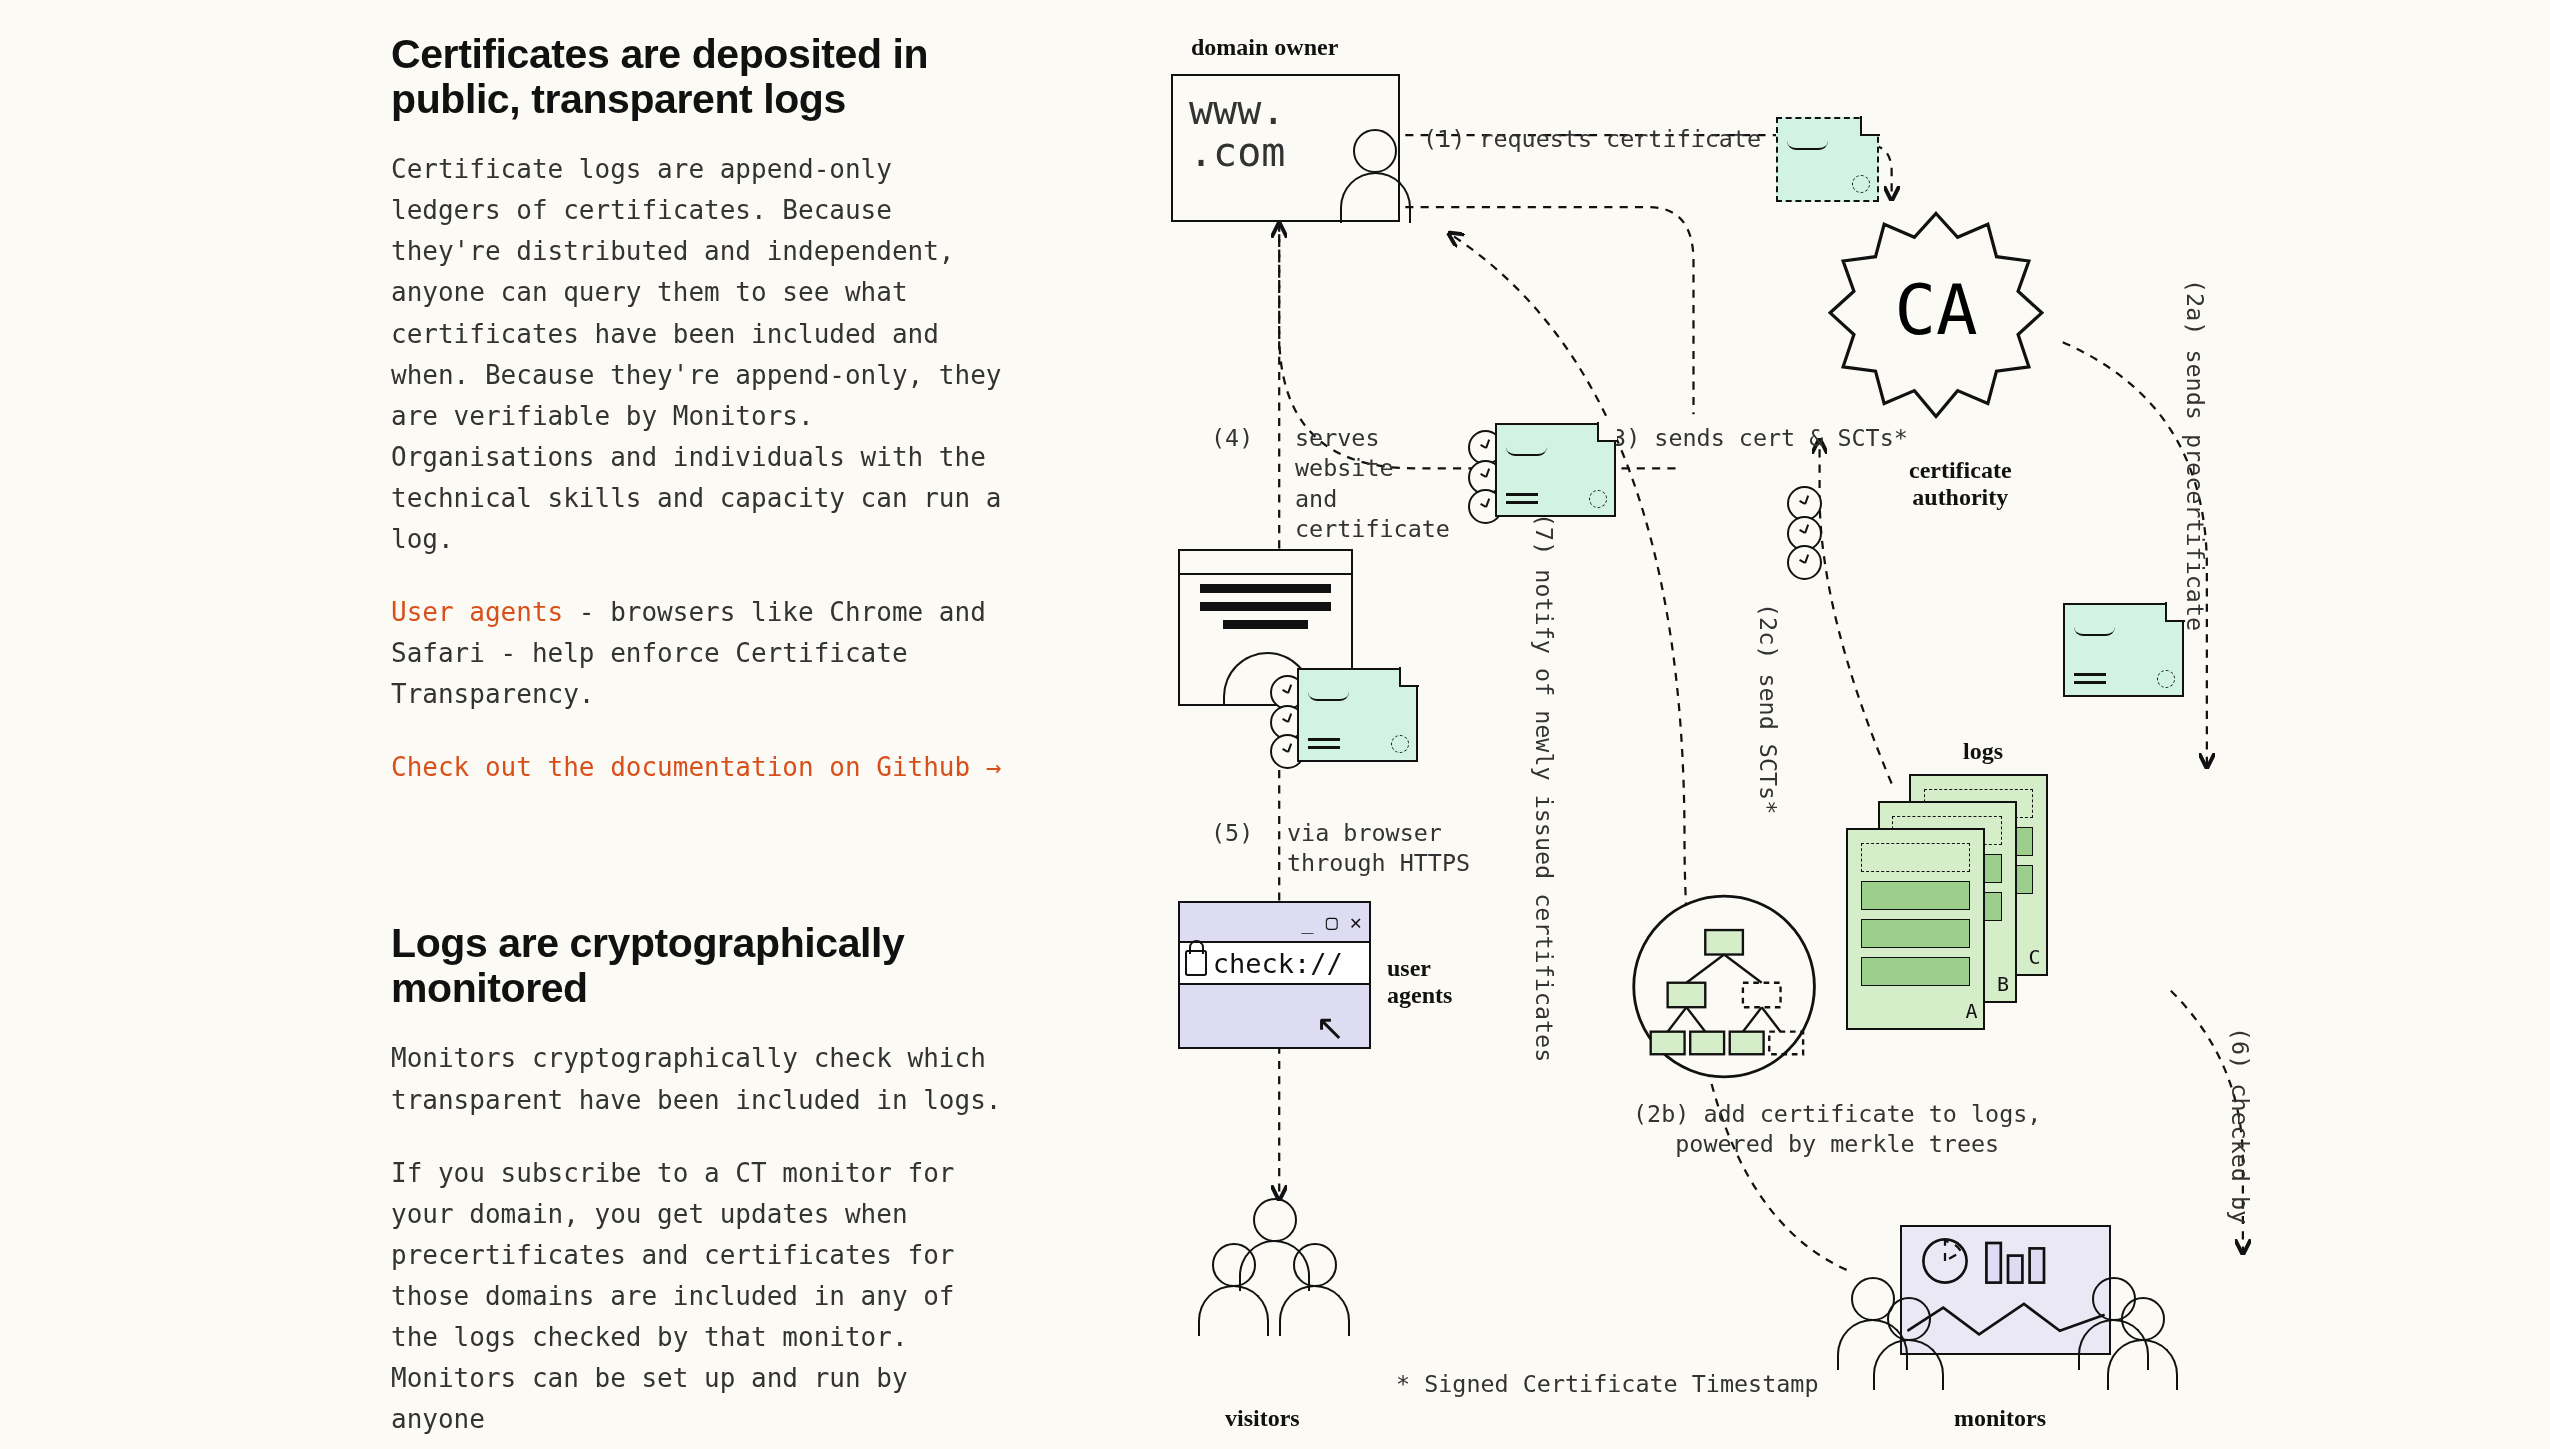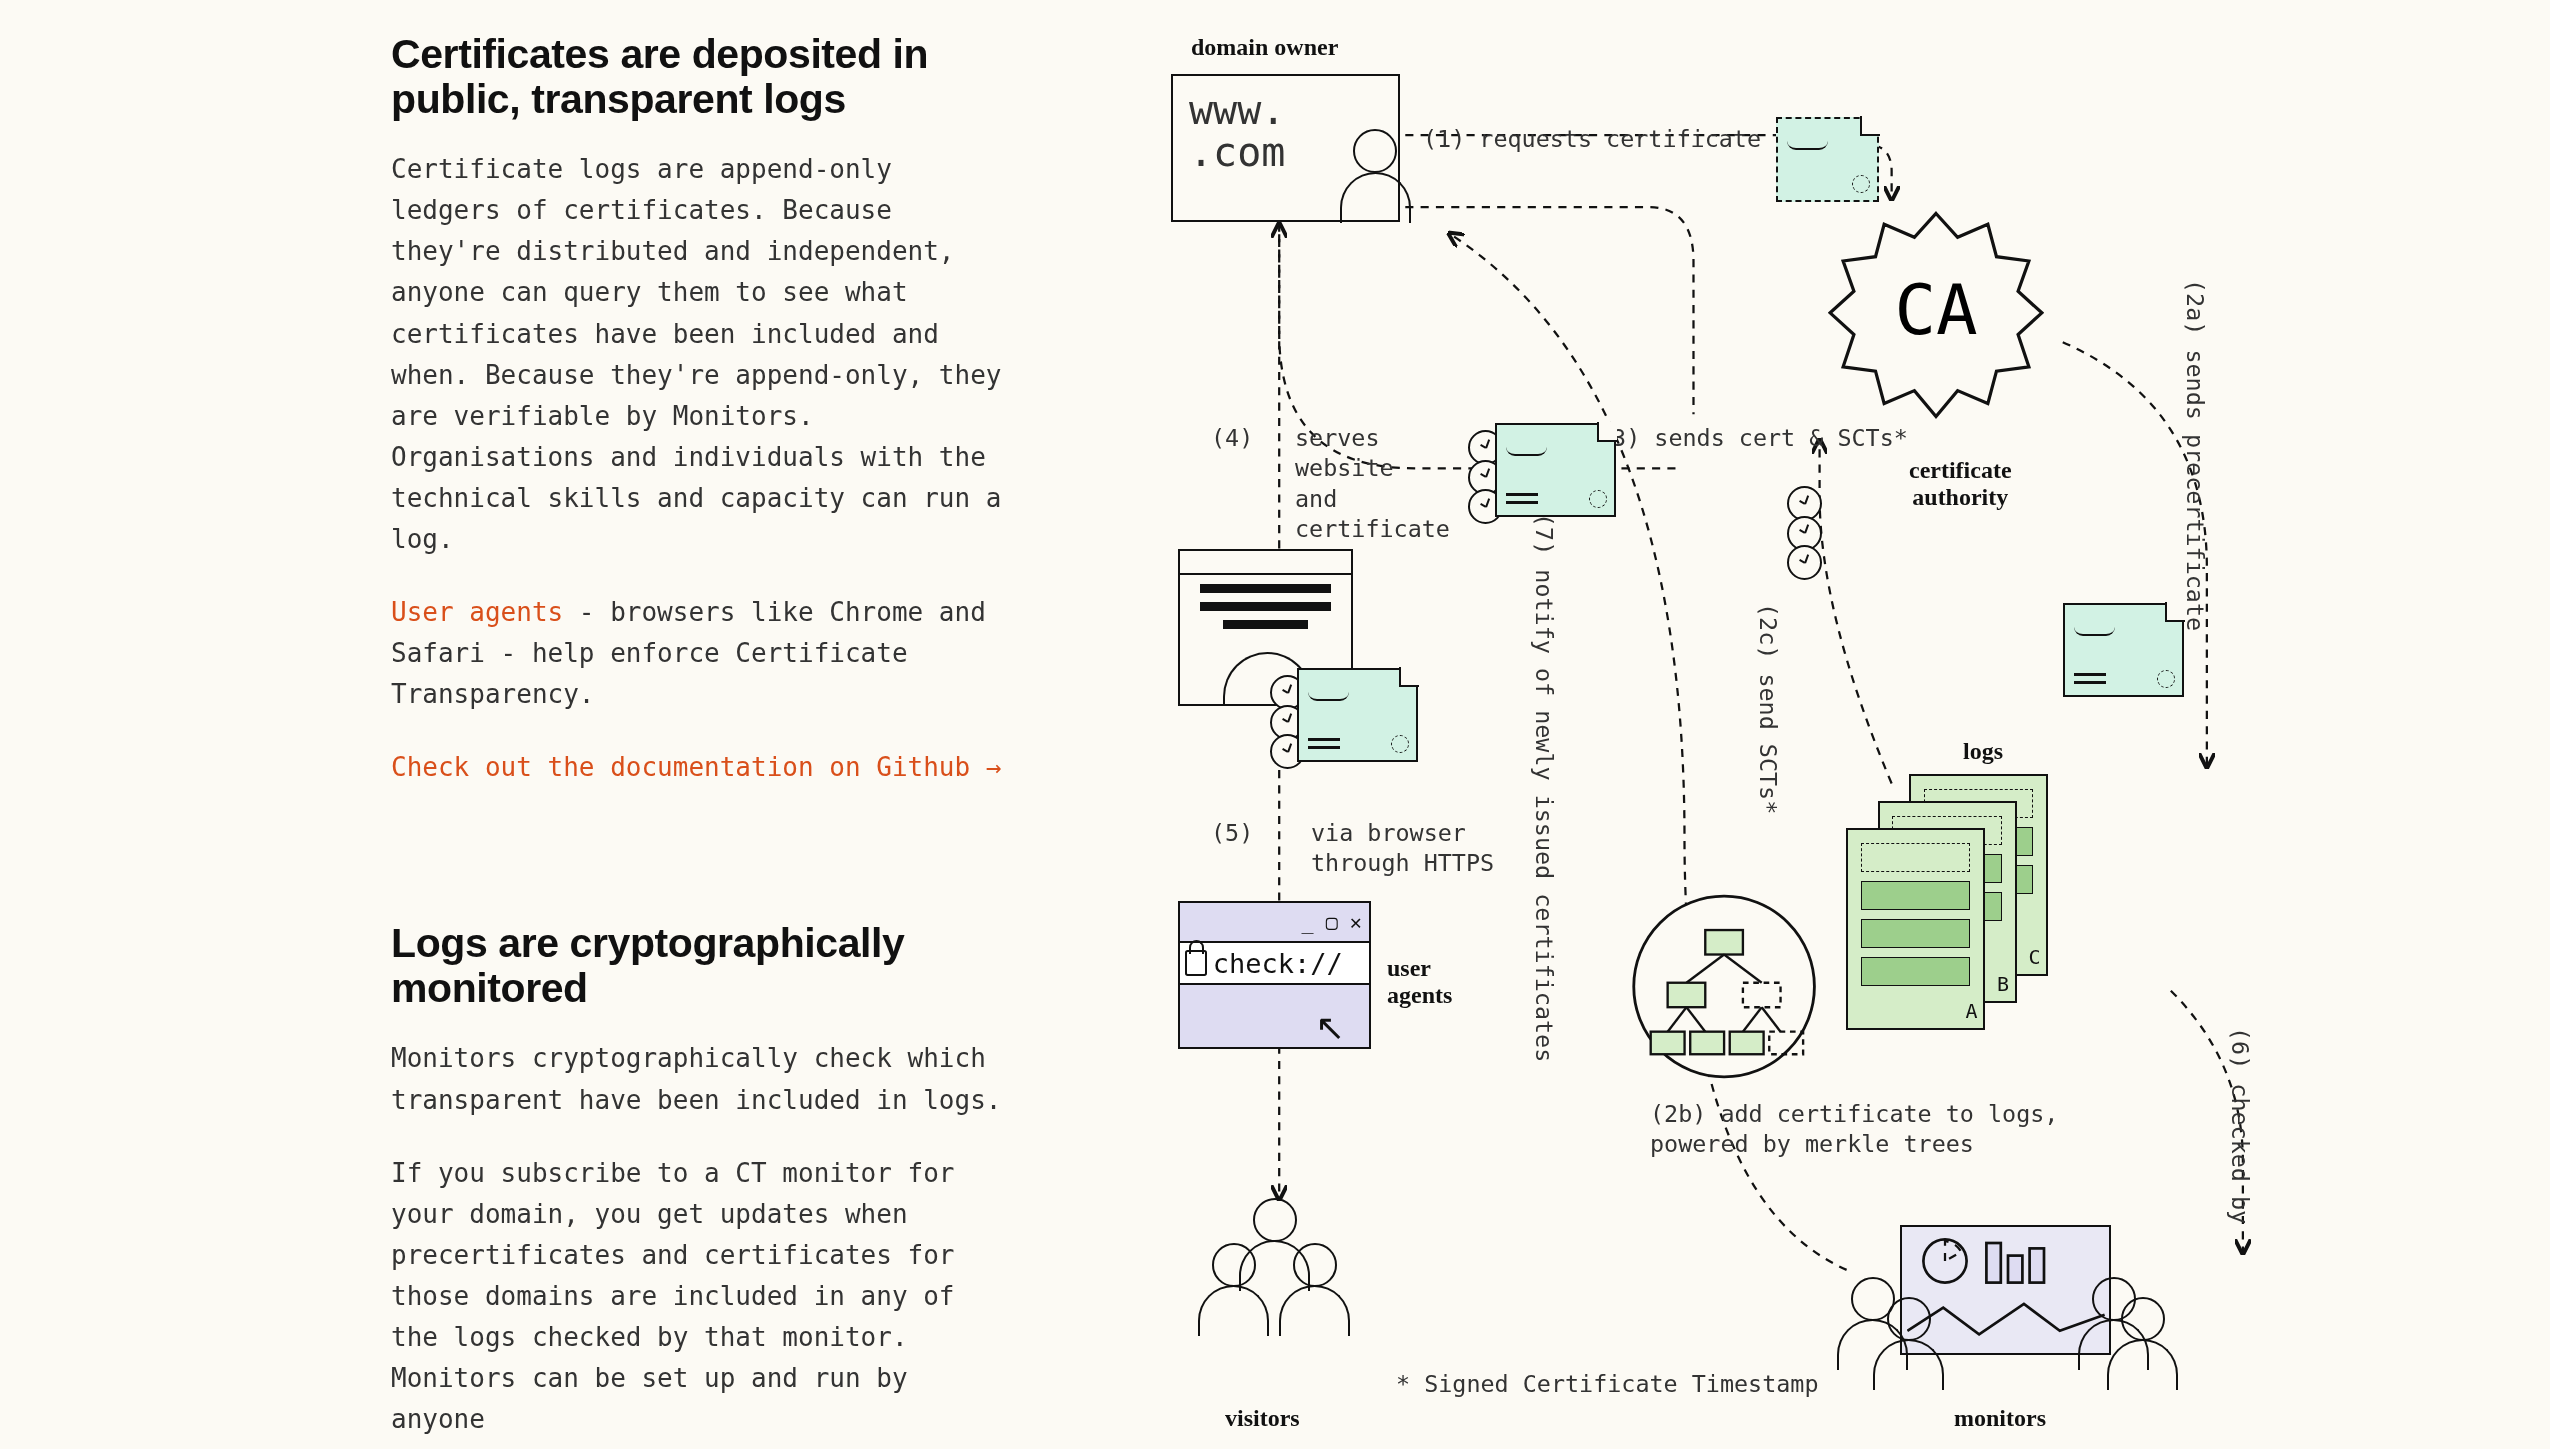--- a/index.html
+++ b/index.html
@@ -177,21 +177,21 @@
         <div class="fold"></div>
         <div class="sig"></div>
         <div class="lines">
           <div></div>
           <div></div>
         </div>
         <div class="stamp"></div>
       </div>
 
     <div class="dlabel" style="left:76px;top:791px">(5)</div>
-    <div class="dlabel" style="left:176px;top:791px">via browser
+    <div class="dlabel" style="left:152px;top:791px">via browser
 through HTTPS</div>
     <div class="browser" style="left:43px;top:874px">
       <div class="bar">_ ▢ ✕</div>
       <div class="addr">
           <span class="lock"></span>
           <span>check://</span>
         </div>
     </div>
     <span class="cursor" style="left:180px;top:980px">↖</span>
     <div class="bold" style="position:absolute;left:252px;top:928px;white-space:pre">user
@@ -229,21 +229,21 @@
       <rect x="120" y="96" width="40" height="26" fill="none" stroke="#111" stroke-width="2.5" stroke-dasharray="6 5"></rect>
       <line x1="60" y1="122" x2="40" y2="148" stroke="#111" stroke-width="2.5"></line>
       <line x1="60" y1="122" x2="80" y2="148" stroke="#111" stroke-width="2.5"></line>
       <line x1="140" y1="122" x2="120" y2="148" stroke="#111" stroke-width="2.5"></line>
       <line x1="140" y1="122" x2="160" y2="148" stroke="#111" stroke-width="2.5"></line>
       <rect x="22" y="148" width="36" height="24" fill="#d5edc8" stroke="#111" stroke-width="2.5"></rect>
       <rect x="64" y="148" width="36" height="24" fill="#d5edc8" stroke="#111" stroke-width="2.5"></rect>
       <rect x="106" y="148" width="36" height="24" fill="#d5edc8" stroke="#111" stroke-width="2.5"></rect>
       <rect x="148" y="148" width="36" height="24" fill="none" stroke="#111" stroke-width="2.5" stroke-dasharray="6 5"></rect>
     </svg>
-    <div class="dlabel" style="left:515px;top:1072px;">(2b) add certificate to logs,
+    <div class="dlabel" style="left:498px;top:1072px;text-align:center">(2b) add certificate to logs,
 powered by merkle trees</div>
 
     <div class="dlabel vert" style="left:1090px;top:1000px">(6) checked by</div>
 
     <div class="dlabel vert" style="left:394px;top:486px">(7) notify of newly issued certificates</div>
 
     <div style="position:absolute;left:63px;top:1171px">
       <div class="person" style="position:absolute;left:41px;top:0">
           <div class="head"></div>
           <div class="body"></div>

